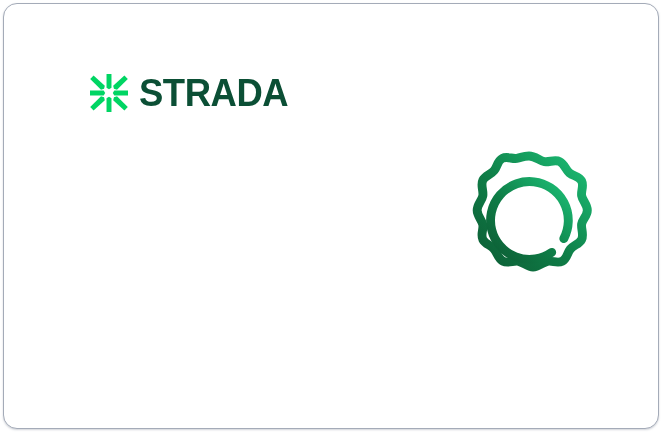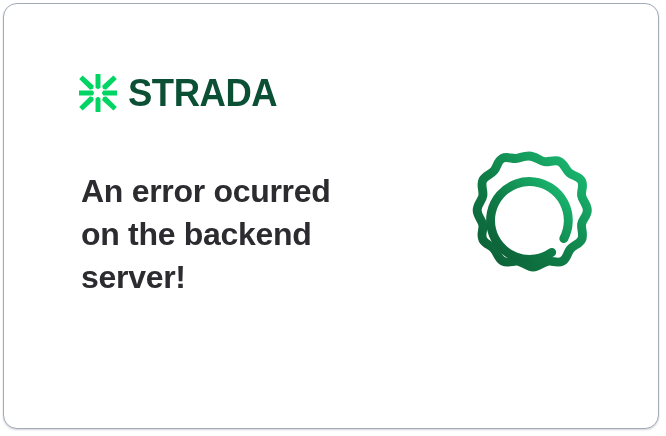--- a/index.html
+++ b/index.html
@@ -22,21 +22,21 @@
     background: #ffffff;
     border: 1.5px solid #a4abb8;
     border-radius: 14px;
     box-shadow: 0 1px 2px rgba(120,128,145,0.35);
     overflow: hidden;
   }
 
   
   .brand-lockup {
     position: absolute;
-    left: 75px;
+    left: 86px;
     top: 70px;
     display: flex;
     gap: 11px;
   }
   .brand-mark {
     width: 38px;
     height: 38px;
     display: block;
     flex: 0 0 auto;
   }
@@ -100,21 +100,20 @@
             <polygon points="90.5,4 99.5,13 71,41.5 63,39 61,31"></polygon>
             <polygon points="9.5,96 0.5,87 29,58.5 37,61 39,69"></polygon>
             <polygon points="90.5,96 99.5,87 71,58.5 63,61 61,69"></polygon>
           </g>
         </g>
       </svg>
     </span>
     <span class="brand-wordmark">STRADA</span>
   </div>
 
-  <p class="error-message">An error ocurred on the backend server!</p>
 
   <div class="gear-wrap">
     <svg class="gear-svg" viewBox="0 0 200 200" aria-hidden="true">
       <defs>
         <linearGradient id="gearGrad" x1="0" y1="1" x2="1" y2="0">
           <stop offset="0%" stop-color="#0c5c34"></stop>
           <stop offset="45%" stop-color="#0f7d47"></stop>
           <stop offset="100%" stop-color="#1cc077"></stop>
         </linearGradient>
       </defs>

